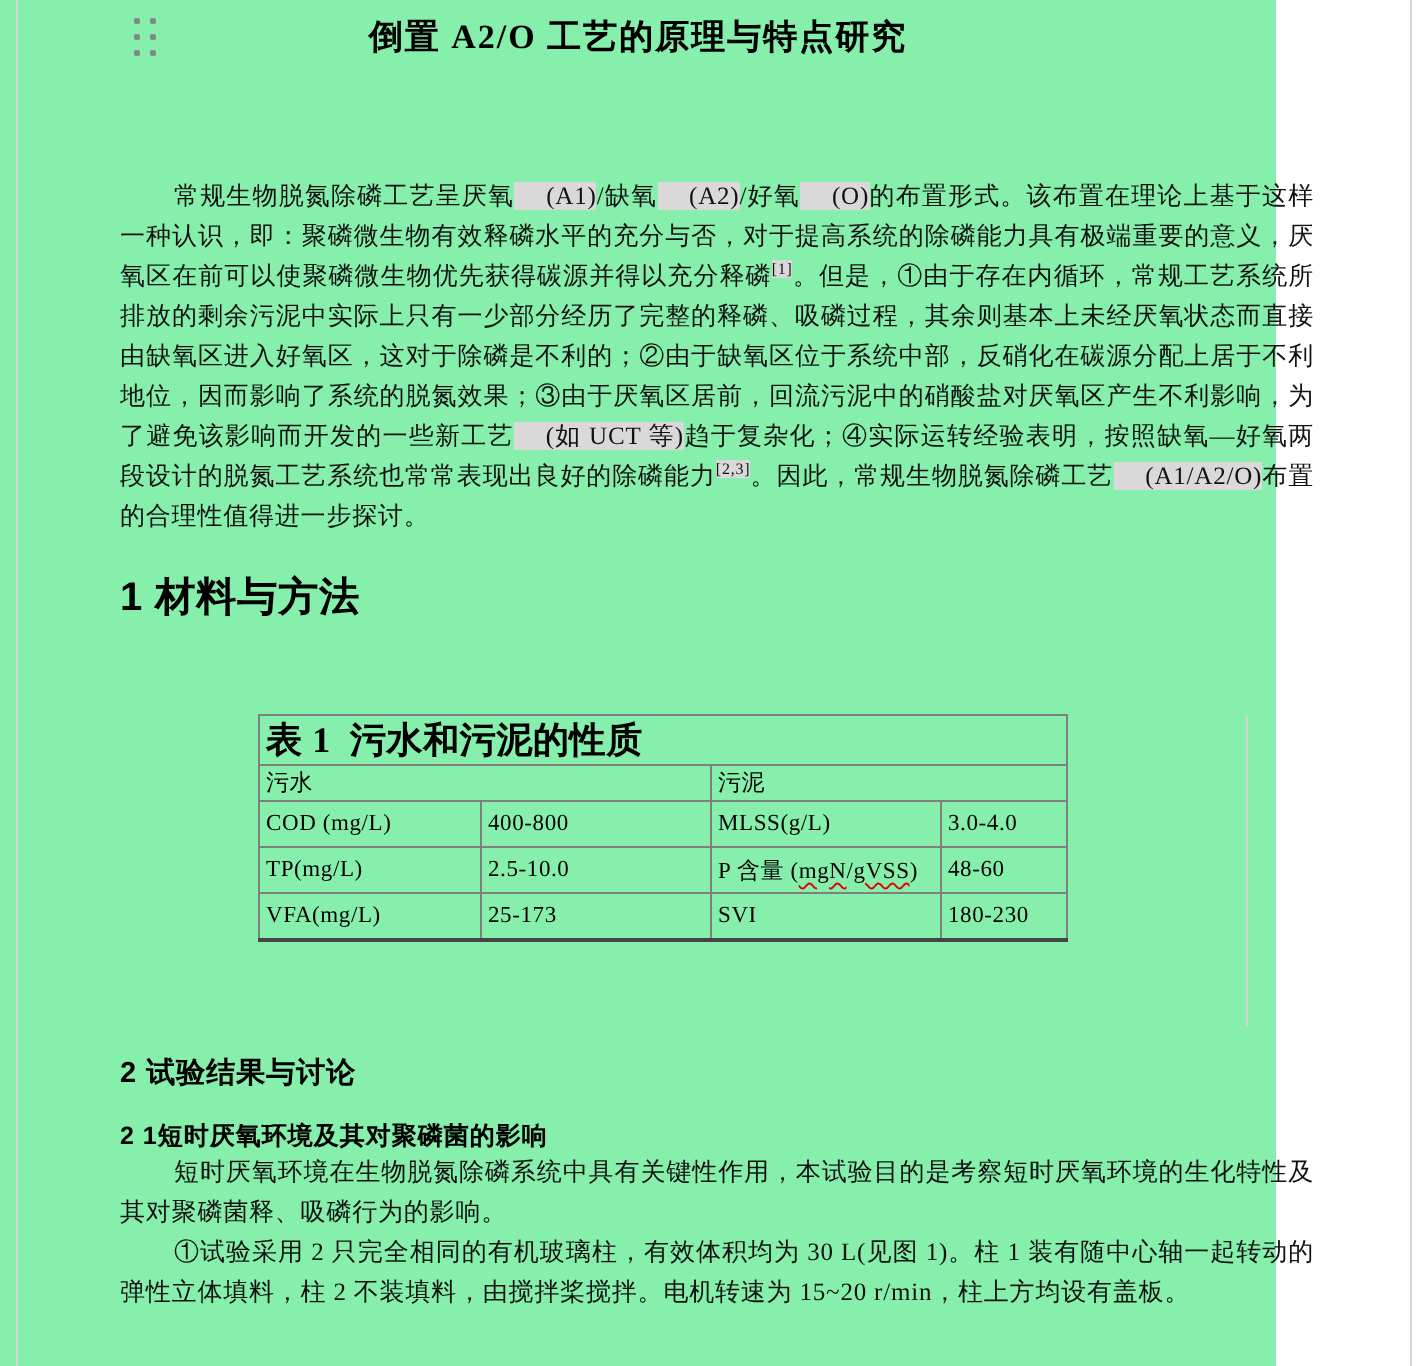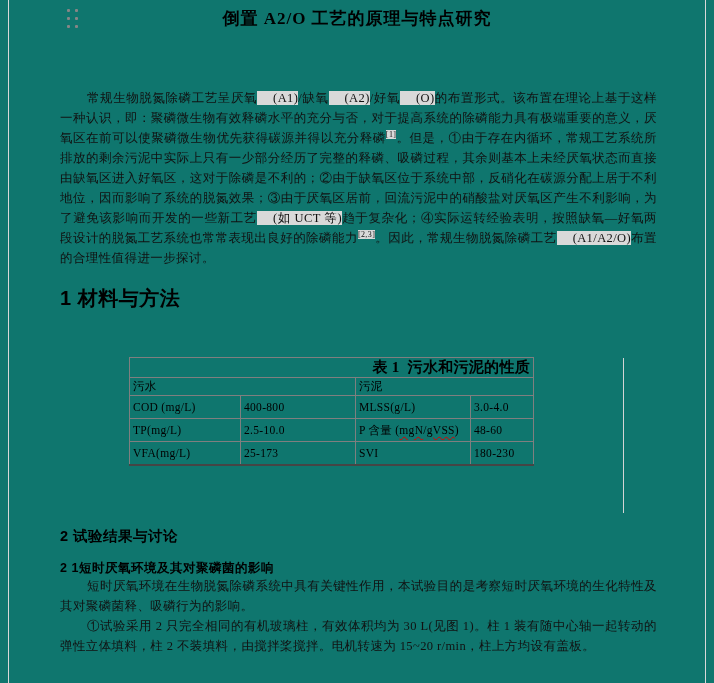--- a/index.html
+++ b/index.html
@@ -1,21 +1,21 @@
 <!DOCTYPE html>
 <html style="--highlight: #d9d9d9; --table_border: #7f7f7f; --squiggle: #e00000; --page_border: #d8d8d8; --text: #111111;"><head>
 <meta charset="utf-8">
 <style>
   :root{
     --highlight:#d9d9d9; --table_border:#7f7f7f; --squiggle:#e00000;
     --page_border:#d8d8d8; --text:#111111;
   }
   html,body{margin:0;padding:0;background:#ffffff;}
   body{width:714px;height:683px;overflow:hidden;}
-  .page{position:relative;width:714px;height:683px;background:#0f766e;
+  .page{position:relative;width:638px;height:683px;background:#86efac;
         font-family:"Liberation Serif","DejaVu Serif",serif;color:var(--text);}
   .page-edge{position:absolute;top:0;bottom:0;width:1px;background:var(--page_border);}
   .page-edge.left{left:8px;} .page-edge.right{left:705px;}
 
   .drag-handle{position:absolute;left:67px;top:9px;display:grid;
                grid-template-columns:repeat(2,3px);gap:5px 5px;cursor:grab;}
   .drag-handle i{width:3px;height:3px;background:#868686;border-radius:1px;}
 
   .doc-title{position:absolute;top:7px;left:0;width:100%;margin:0;text-align:center;
              font-size:17px;font-weight:bold;letter-spacing:1px;color:#000;}
@@ -35,21 +35,21 @@
 
   .seg-hl{background:var(--highlight);padding-left:16px;}
   sup.seg-sup{font-size:8px;line-height:0;background:var(--highlight);}
   .seg-wavy{text-decoration:underline wavy var(--squiggle);
             text-decoration-thickness:1px;text-underline-offset:2px;}
 
   table.tbl{position:absolute;left:129px;top:357px;width:404px;border-collapse:collapse;
             table-layout:fixed;font-size:11.5px;color:#000;}
   table.tbl td{border:1px solid var(--table_border);padding:0 3px;height:22px;
                letter-spacing:.3px;white-space:nowrap;overflow:hidden;vertical-align:middle;}
-  tr.cap-row td{font-weight:bold;text-align:right;font-size:15px;height:19px;white-space:pre;}
+  tr.cap-row td{font-weight:bold;text-align:left;font-size:18px;height:19px;white-space:pre;}
   tr.hdr-row td{height:17px;margin-left:42px;}
   tr.last td{border-bottom:2px solid #454545;}
 
   .faint-vline{position:absolute;left:623px;top:358px;width:1px;height:155px;background:#d4d4d4;}
 </style>
 </head>
 <body>
 
 <div class="page">
 

